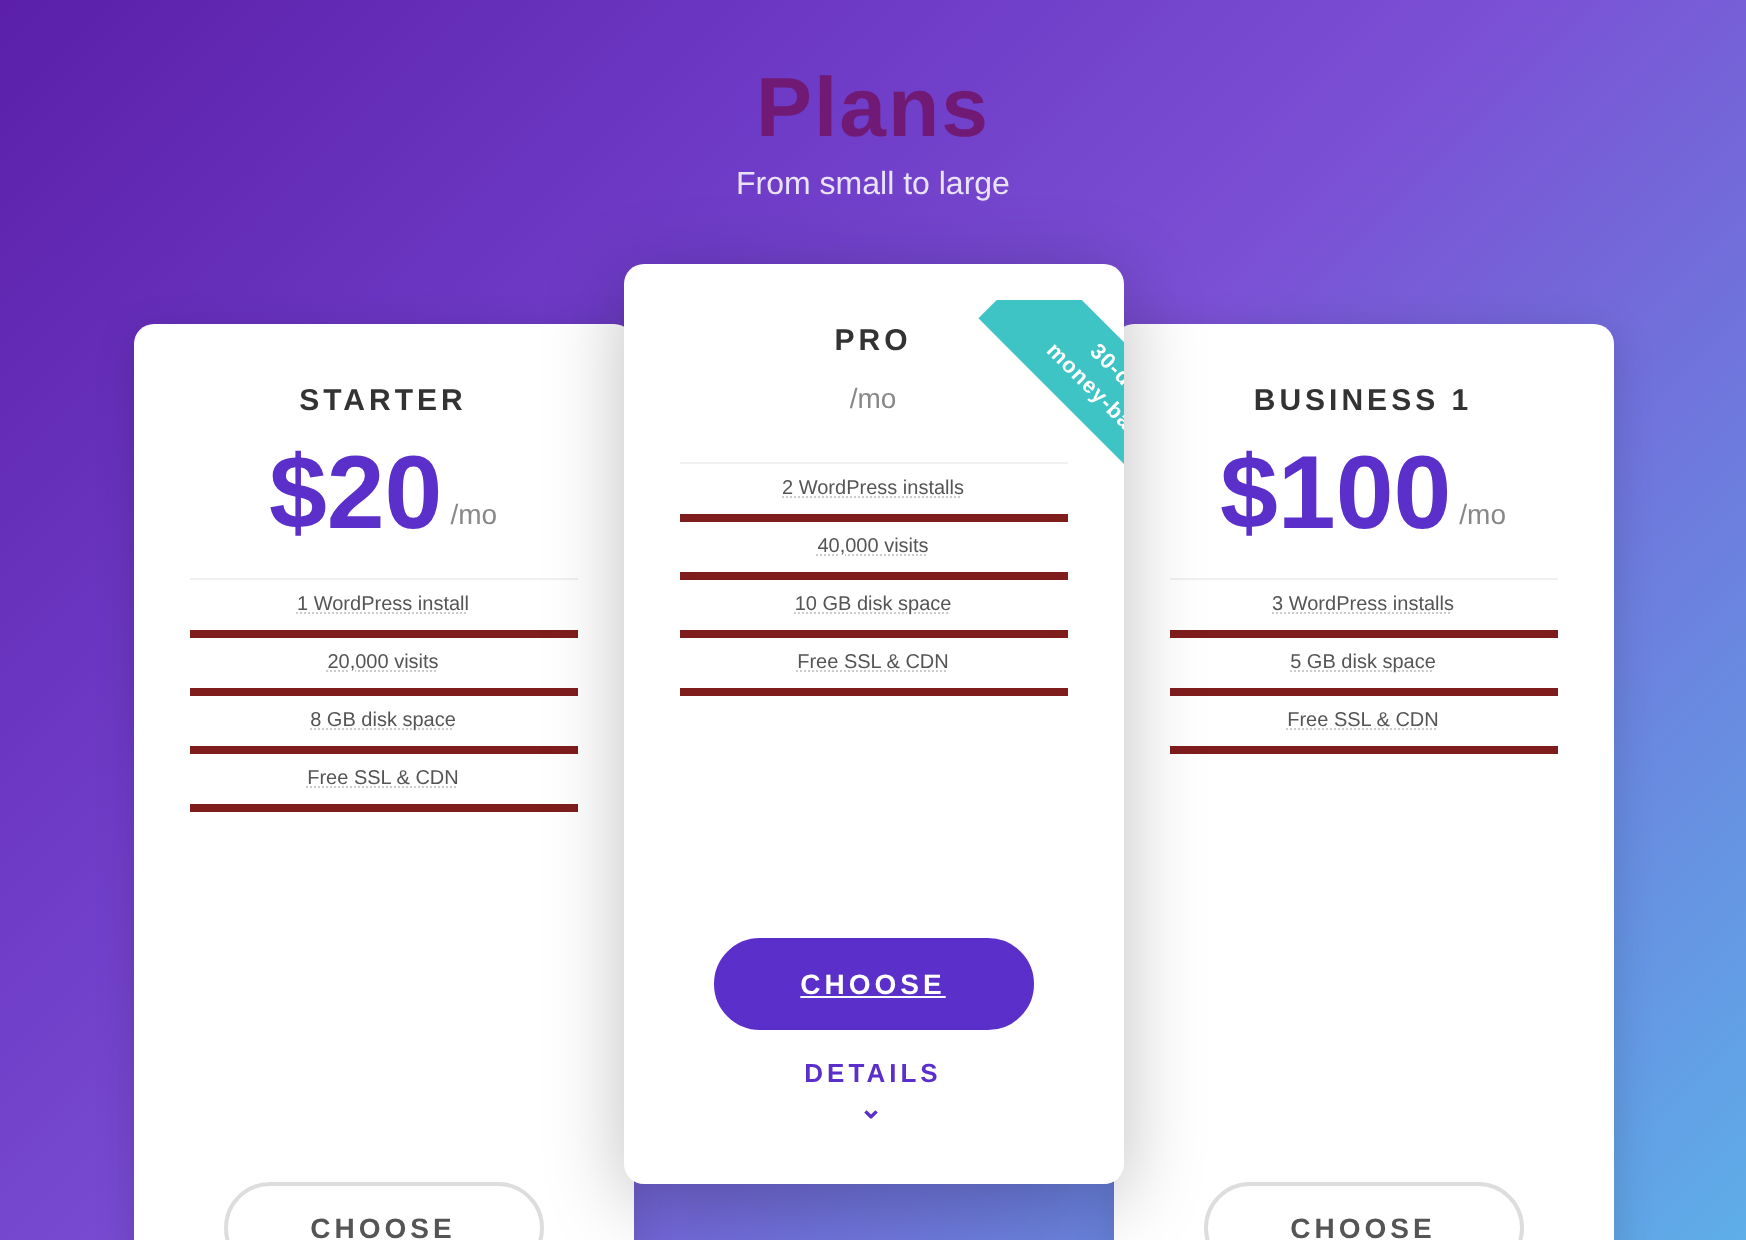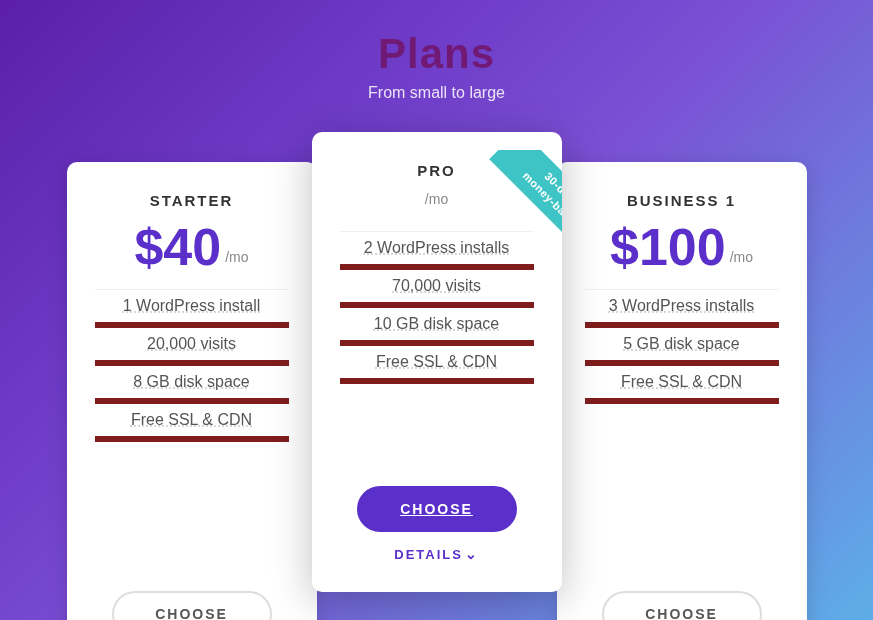--- a/index.html
+++ b/index.html
@@ -102,24 +102,24 @@
     }
 
     .plan-features {
       list-style: none;
       width: 100%;
       margin-bottom: 24px;
       flex: 1;
     }
 
     .plan-features li {
-      font-size: 16px;
+      font-size: 10px;
       color: #555;
       padding: 7px 0;
-      border-bottom: 6px solid #7f1d1d;
+      border-bottom: 4px solid #7f1d1d;
       text-decoration: underline;
       text-decoration-color: #ccc;
       text-decoration-style: dotted;
     }
 
     .plan-features li:first-child {
       border-top: 1px solid #f0f0f0;
     }
 
     .choose-btn {
@@ -148,21 +148,21 @@
 
     .details-link {
       margin-top: 14px;
       color: #5b2fc9;
       font-size: 13px;
       font-weight: 600;
       letter-spacing: 2px;
       text-transform: uppercase;
       cursor: pointer;
       display: flex;
-      flex-direction: row;
+      flex-direction: column;
       align-items: center;
       gap: 2px;
     }
 
     .chevron-down {
       font-size: 14px;
       color: #5b2fc9;
     }
 
     
@@ -199,21 +199,21 @@
 <header class="page-header">
   <h1 class="page-title">Plans</h1>
   <p class="page-subtitle">From small to large</p>
 </header>
 
 <div class="plans-container">
 
   <div class="plan-card side-card">
     <div class="plan-name">STARTER</div>
     <div class="plan-price-row">
-      <span class="plan-price">$40</span>
+      <span class="plan-price">$20</span>
       <span class="plan-price-unit">/mo</span>
     </div>
     <ul class="plan-features">
       <li>1 WordPress install</li>
       <li>20,000 visits</li>
       <li>8 GB disk space</li>
       <li>Free SSL &amp; CDN</li>
     </ul>
     <button class="choose-btn outline">CHOOSE</button>
   </div>
@@ -221,21 +221,21 @@
   <div class="plan-card center-card">
     <div class="ribbon">
       <div class="ribbon-inner">30-day<br>money-back</div>
     </div>
     <div class="plan-name">PRO</div>
     <div class="plan-price-row">
       <span class="plan-price-unit">/mo</span>
     </div>
     <ul class="plan-features">
       <li>2 WordPress installs</li>
-      <li>70,000 visits</li>
+      <li>40,000 visits</li>
       <li>10 GB disk space</li>
       <li>Free SSL &amp; CDN</li>
     </ul>
     <button class="choose-btn filled">CHOOSE</button>
     <div class="details-link">
       <span>DETAILS</span>
       <span class="chevron-down">⌄</span>
     </div>
   </div>
 

